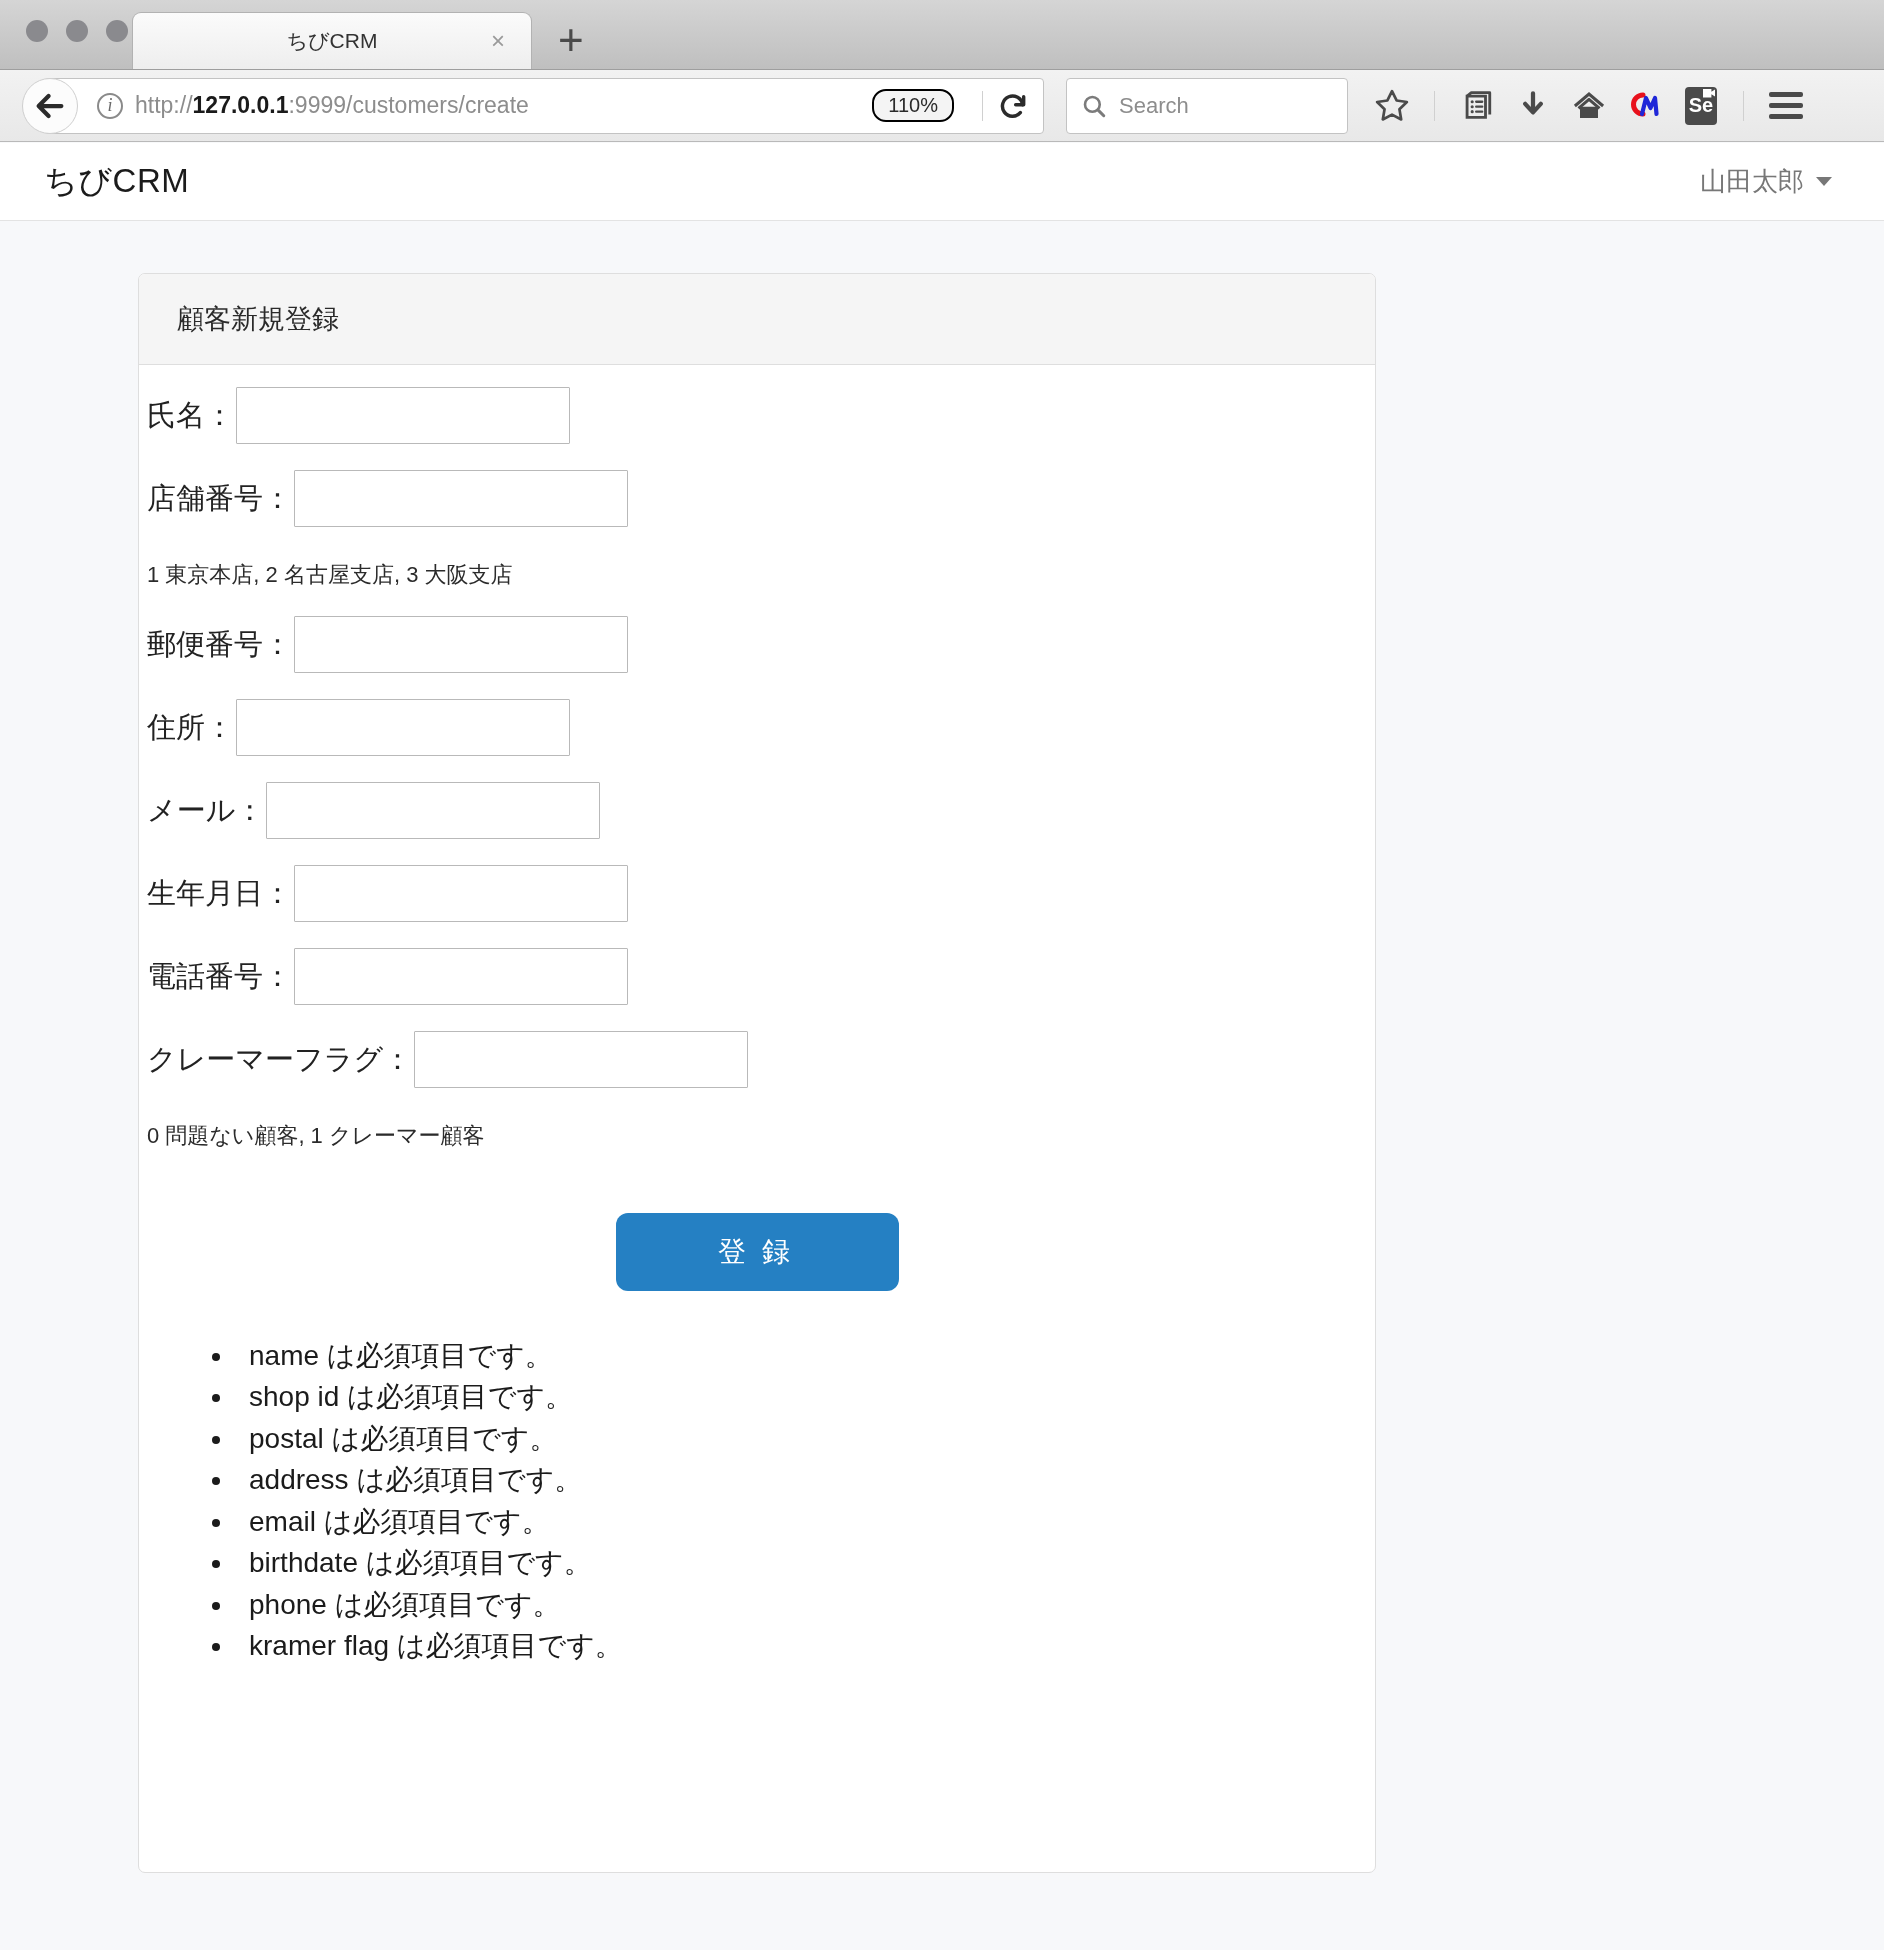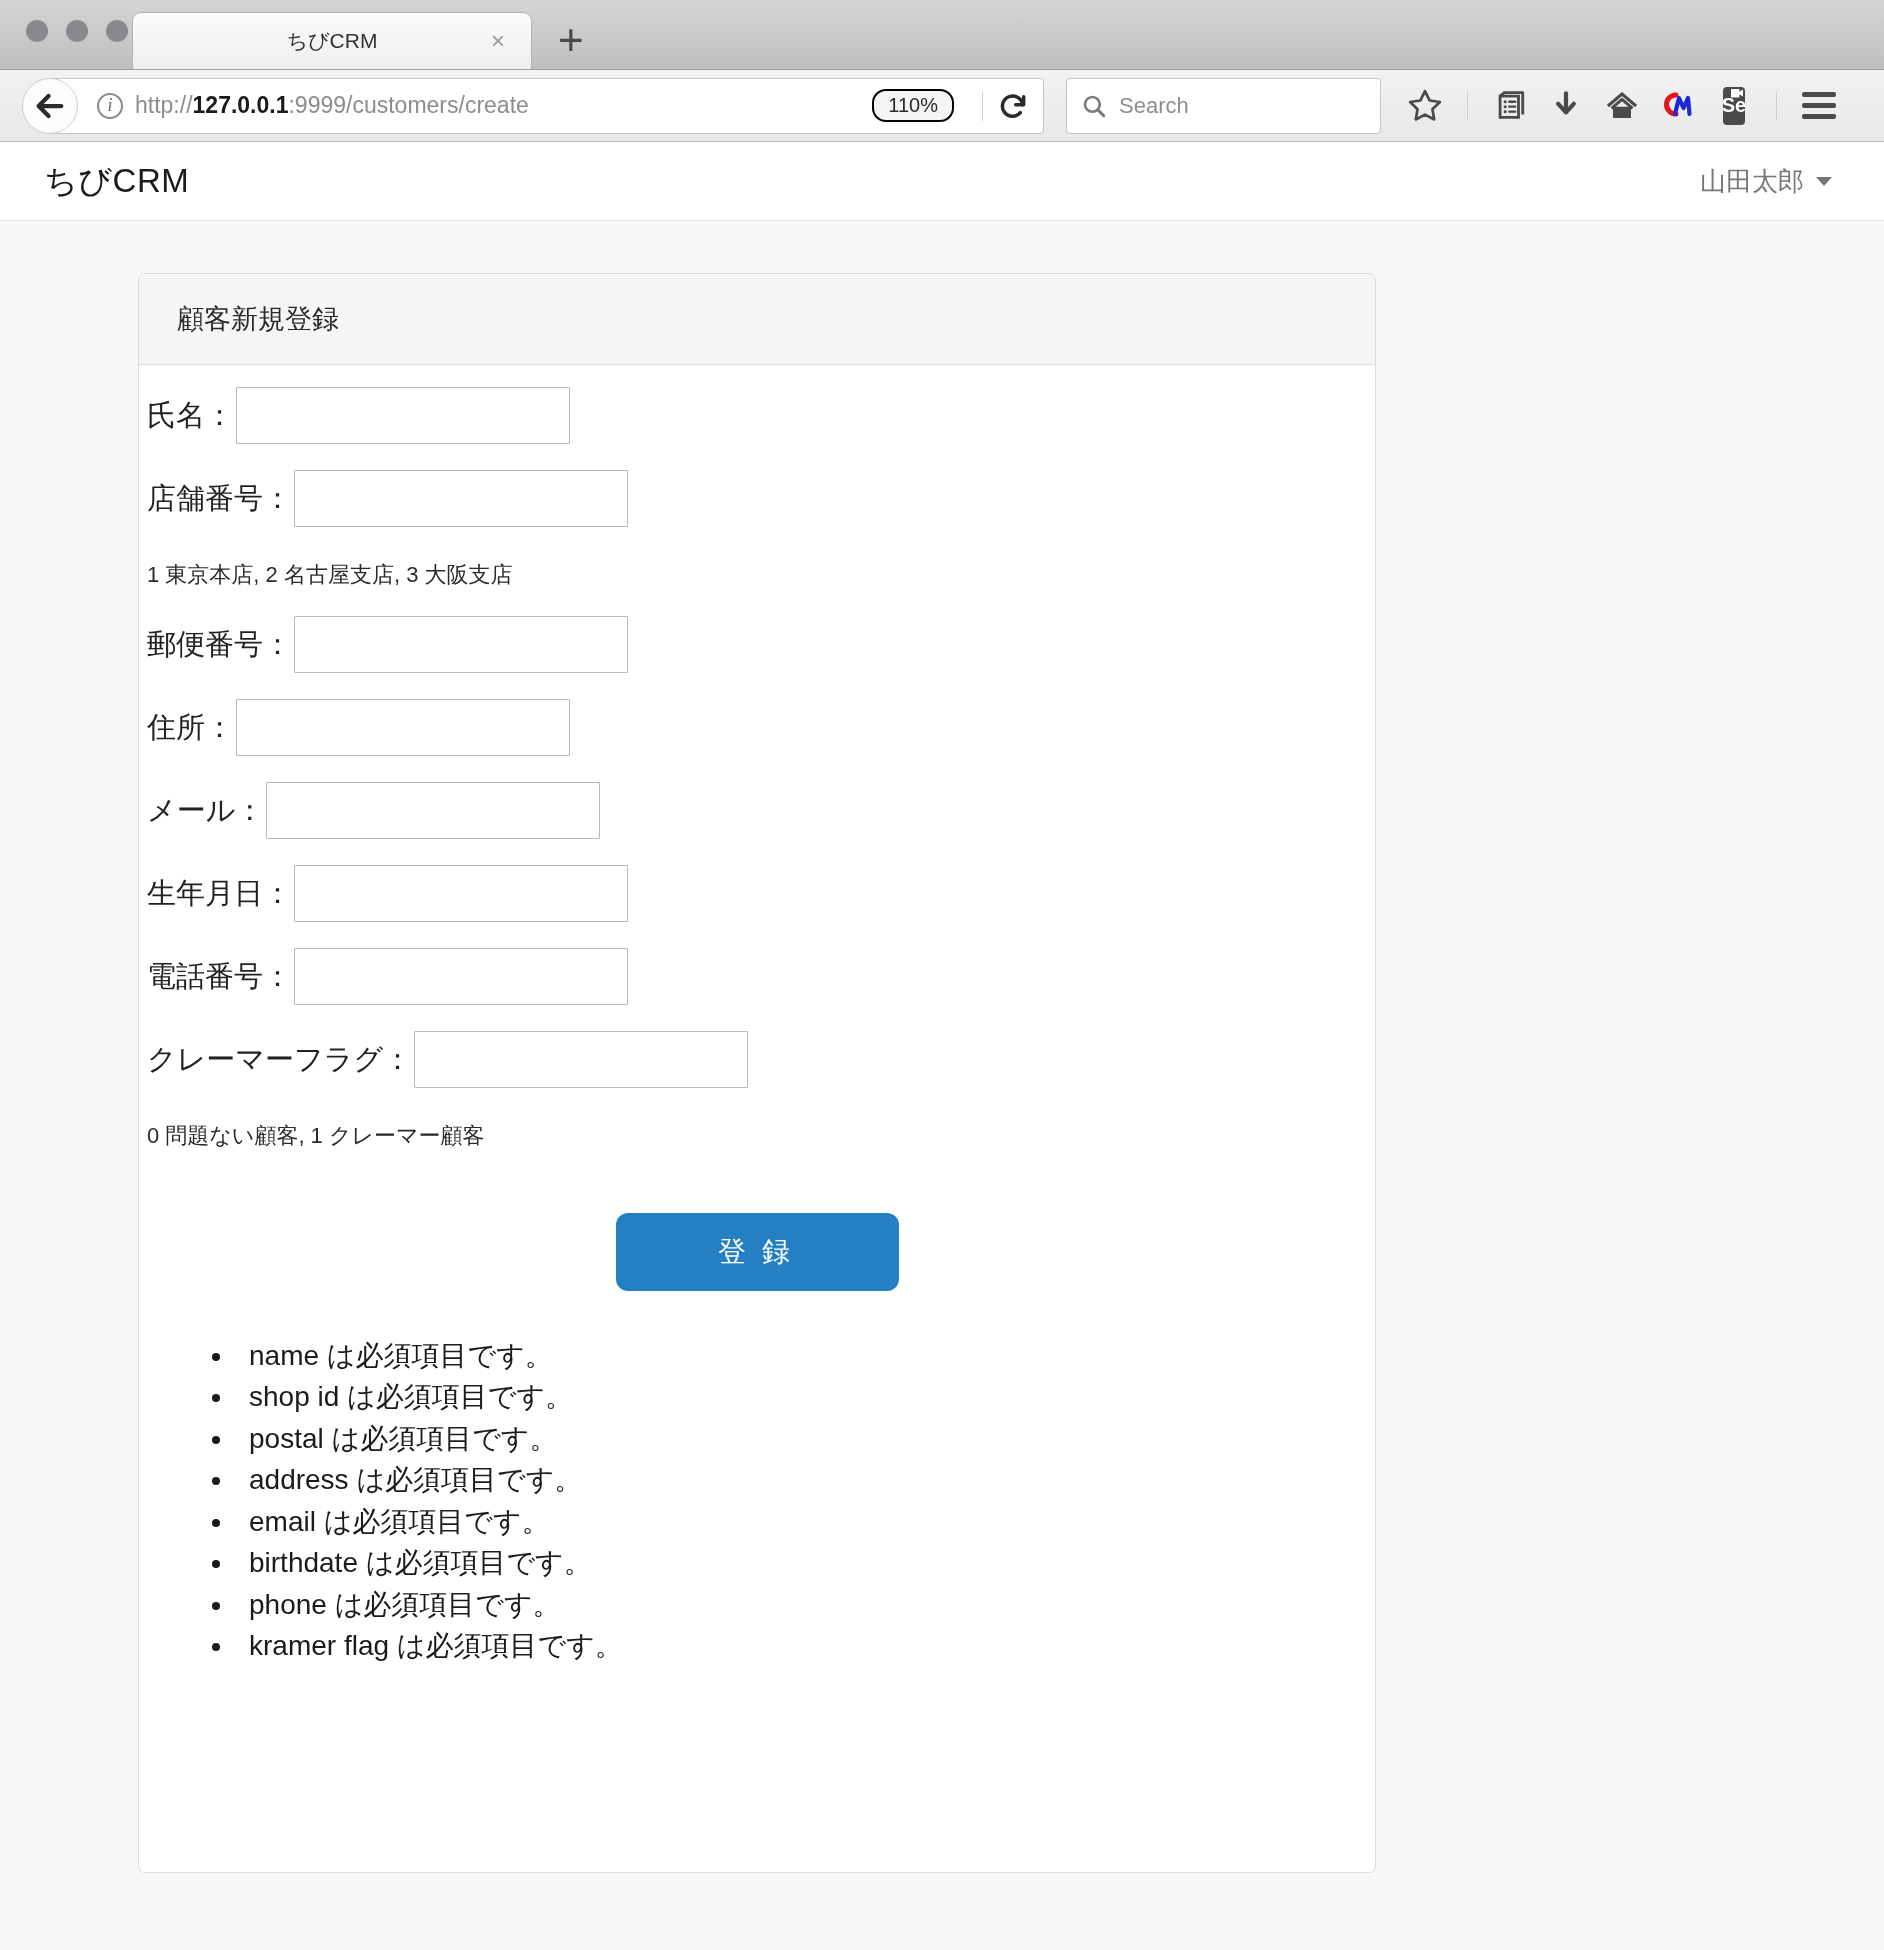--- a/index.html
+++ b/index.html
@@ -113,39 +113,39 @@
     border-radius: 14px;
     font-size: 20px; color: #2b2b2b;
     padding: 3px 14px;
     margin-right: 14px;
     flex: 0 0 auto;
   }
   .vsep { width:1px; height:30px; background:#d0d0d0; margin: 0 14px; flex:0 0 auto;}
   .reload { flex: 0 0 auto; display:flex; align-items:center; }
 
   .searchbar {
-    width: 315px; height: 56px;
+    width: 282px; height: 56px;
     background: #ffffff;
     border: 1px solid #c3c3c3;
     border-radius: 4px;
     display: flex; align-items: center;
     padding: 0 14px;
     margin-left: 22px;
     flex: 0 0 auto;
   }
   .search-ph { font-size: 22px; color: #8d8d8d; margin-left: 12px;}
 
   .toolicons {
     display: flex; align-items: center;
     margin-left: 16px; gap: 0;
     flex: 1; justify-content: flex-start;
   }
   .ticon { width: 56px; display:flex; align-items:center; justify-content:center; }
   .se-badge {
-    width: 22px; height: 38px;
+    width: 32px; height: 38px;
     background: #4a4a4a; color:#fff;
     border-radius: 4px;
     font-size: 20px; font-weight: 700;
     display:flex; align-items:center; justify-content:center;
     position: relative;
   }
   .se-badge::after{
     content:""; position:absolute; top:2px; right:2px;
     width:12px;height:9px;background:#fff;
     clip-path: polygon(0 0,70% 0,70% 35%,100% 12%,100% 88%,70% 65%,70% 100%,0 100%);

